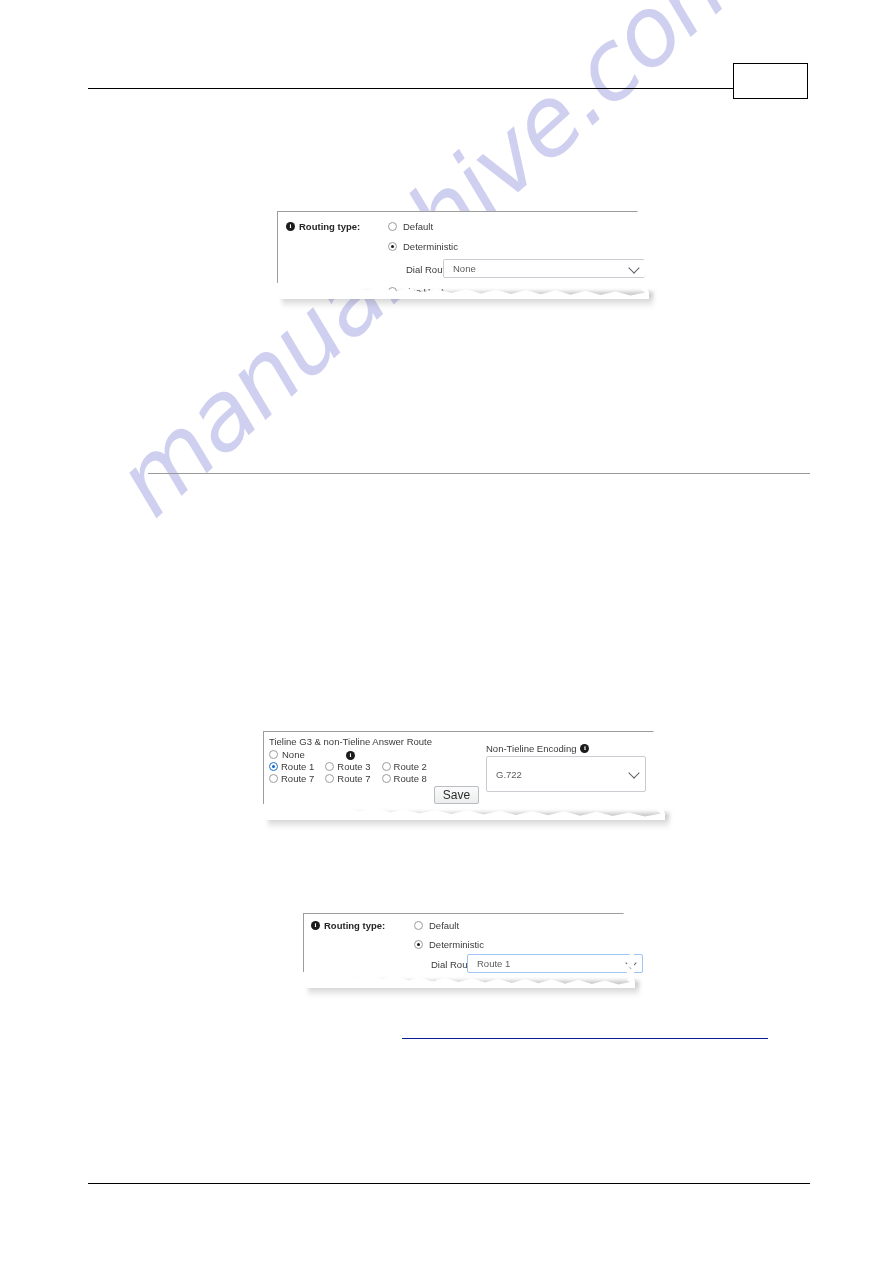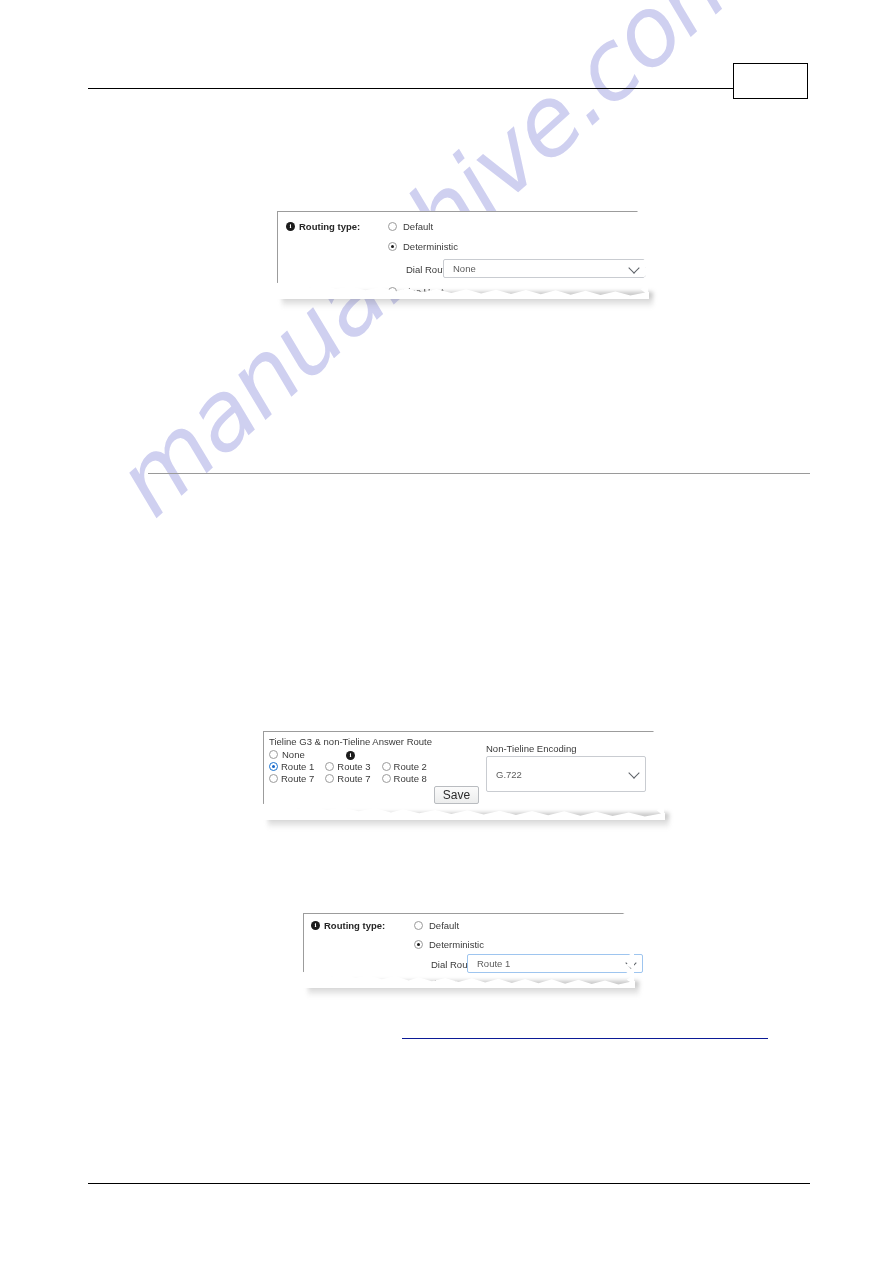--- a/index.html
+++ b/index.html
@@ -241,21 +241,21 @@
   #shot-1 .p1-dial-label   { position: absolute; left: 128px; top: 52px; }
   #shot-1 .p1-select       { position: absolute; left: 165px; top: 47px; width: 203px; height: 19px; }
   #shot-1 .p1-opt-linehunt { position: absolute; left: 110px; top: 74px; }
 
   
   #shot-2 { left: 263px; top: 731px; width: 400px; height: 88px; }
   #shot-2 .p2-title  { position: absolute; left: 5px; top: 4px; flex-direction: column; }
   #shot-2 .p2-none   { position: absolute; left: 5px; top: 17px; }
   #shot-2 .p2-rowA   { position: absolute; left: 5px; top: 29px; }
   #shot-2 .p2-rowB   { position: absolute; left: 5px; top: 41px; }
-  #shot-2 .p2-enc-title { position: absolute; left: 222px; top: 11px; flex-direction: column; }
+  #shot-2 .p2-enc-title { position: absolute; left: 222px; top: 11px; }
   #shot-2 .p2-enc-select{ position: absolute; left: 222px; top: 24px; width: 160px; height: 36px; }
   #shot-2 .p2-save   { position: absolute; left: 170px; top: 54px; width: 45px; height: 18px; }
   .rgroup { display: flex; align-items: center; gap: 4px; }
   .rgroup .pair { display: flex; align-items: center; gap: 3px; margin-right: 7px; }
 
   
   #shot-3 { left: 303px; top: 913px; width: 330px; height: 74px; }
   #shot-3 .p3-title { position: absolute; left: 7px; top: 6px; }
   #shot-3 .p3-opt-default { position: absolute; left: 110px; top: 6px; }
   #shot-3 .p3-opt-determ  { position: absolute; left: 110px; top: 25px; }

